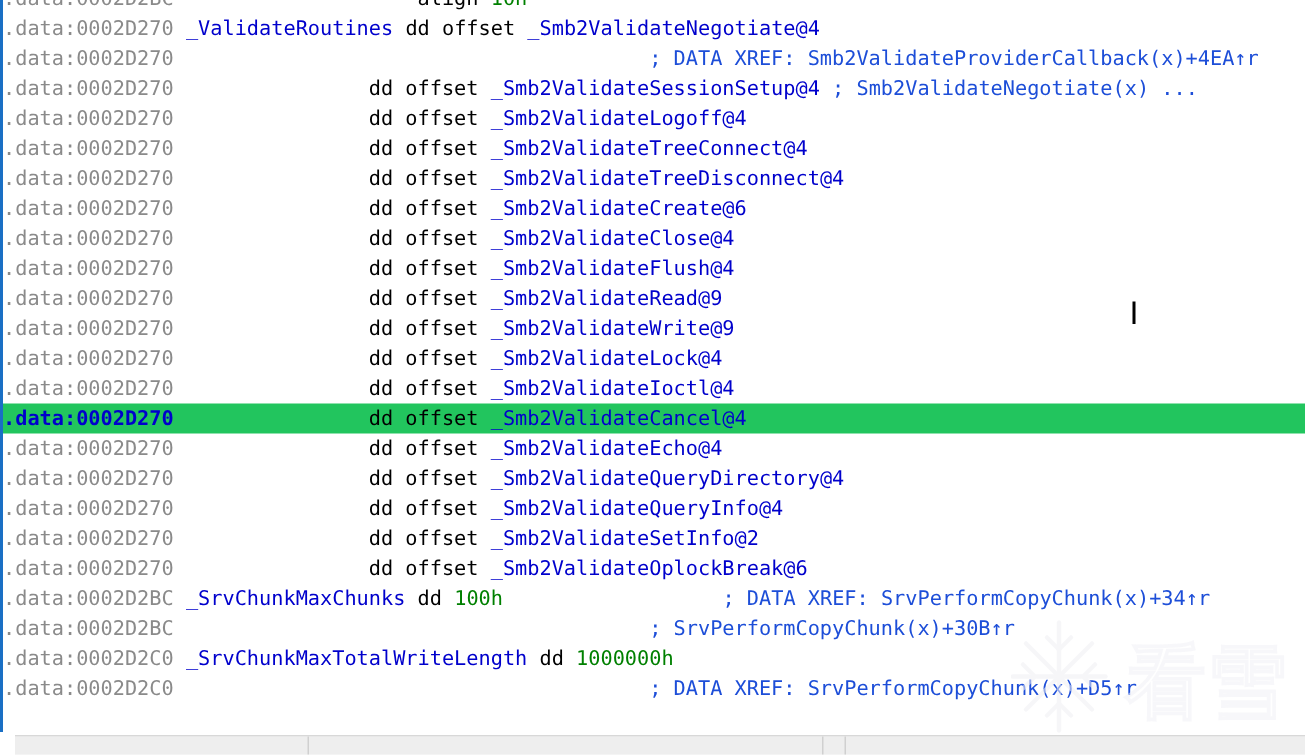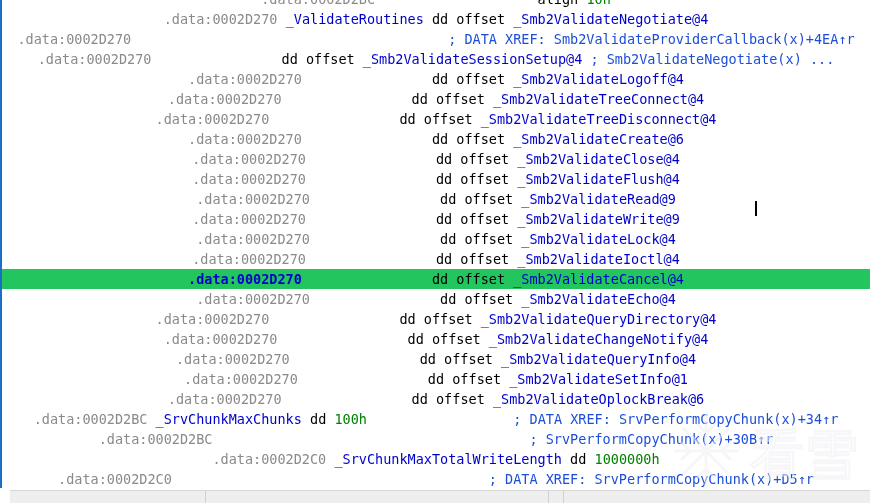--- a/index.html
+++ b/index.html
@@ -14,21 +14,20 @@
     overflow: hidden;
     font-family: "DejaVu Sans Mono", "Liberation Mono", monospace;
   }
 
   #ida-window {
     position: relative;
     width: 870px;
     height: 503px;
     background: #ffffff;
     box-sizing: border-box;
-    text-align: center;
   }
 
   
   #left-border {
     position: absolute;
     left: 0;
     top: 0;
     width: 2px;
     height: 490px;
     background: #1a6fc4;
@@ -155,23 +154,22 @@
         <div class="line"><span class="addr">.data:0002D270</span><span class="gap">                </span><span class="kw">dd offset</span><span class="plain"> </span><span class="name">_Smb2ValidateCreate@6</span></div>
         <div class="line"><span class="addr">.data:0002D270</span><span class="gap">                </span><span class="kw">dd offset</span><span class="plain"> </span><span class="name">_Smb2ValidateClose@4</span></div>
         <div class="line"><span class="addr">.data:0002D270</span><span class="gap">                </span><span class="kw">dd offset</span><span class="plain"> </span><span class="name">_Smb2ValidateFlush@4</span></div>
         <div class="line"><span class="addr">.data:0002D270</span><span class="gap">                </span><span class="kw">dd offset</span><span class="plain"> </span><span class="name">_Smb2ValidateRead@9</span></div>
         <div class="line"><span class="addr">.data:0002D270</span><span class="gap">                </span><span class="kw">dd offset</span><span class="plain"> </span><span class="name">_Smb2ValidateWrite@9</span></div>
         <div class="line"><span class="addr">.data:0002D270</span><span class="gap">                </span><span class="kw">dd offset</span><span class="plain"> </span><span class="name">_Smb2ValidateLock@4</span></div>
         <div class="line"><span class="addr">.data:0002D270</span><span class="gap">                </span><span class="kw">dd offset</span><span class="plain"> </span><span class="name">_Smb2ValidateIoctl@4</span></div>
         <div class="line highlight"><span class="addr">.data:0002D270</span><span class="gap">                </span><span class="kw">dd offset</span><span class="plain"> </span><span class="name">_Smb2ValidateCancel@4</span></div>
         <div class="line"><span class="addr">.data:0002D270</span><span class="gap">                </span><span class="kw">dd offset</span><span class="plain"> </span><span class="name">_Smb2ValidateEcho@4</span></div>
         <div class="line"><span class="addr">.data:0002D270</span><span class="gap">                </span><span class="kw">dd offset</span><span class="plain"> </span><span class="name">_Smb2ValidateQueryDirectory@4</span></div>
-        <div class="line"><span class="addr">.data:0002D270</span><span class="gap">                </span><span class="kw">dd offset</span><span class="plain"> </span><span class="name">_Smb2ValidateChangeNotify@4</span></div>
         <div class="line"><span class="addr">.data:0002D270</span><span class="gap">                </span><span class="kw">dd offset</span><span class="plain"> </span><span class="name">_Smb2ValidateQueryInfo@4</span></div>
-        <div class="line"><span class="addr">.data:0002D270</span><span class="gap">                </span><span class="kw">dd offset</span><span class="plain"> </span><span class="name">_Smb2ValidateSetInfo@1</span></div>
+        <div class="line"><span class="addr">.data:0002D270</span><span class="gap">                </span><span class="kw">dd offset</span><span class="plain"> </span><span class="name">_Smb2ValidateSetInfo@2</span></div>
         <div class="line"><span class="addr">.data:0002D270</span><span class="gap">                </span><span class="kw">dd offset</span><span class="plain"> </span><span class="name">_Smb2ValidateOplockBreak@6</span></div>
         <div class="line"><span class="addr">.data:0002D2BC</span><span class="plain"> </span><span class="name">_SrvChunkMaxChunks</span><span class="plain"> </span><span class="kw">dd</span><span class="plain"> </span><span class="num">100h</span><span class="gap">                  </span><span class="cmt">; DATA XREF: SrvPerformCopyChunk(x)+34↑r</span></div>
         <div class="line"><span class="addr">.data:0002D2BC</span><span class="gap">                                       </span><span class="cmt">; SrvPerformCopyChunk(x)+30B↑r</span></div>
         <div class="line"><span class="addr">.data:0002D2C0</span><span class="plain"> </span><span class="name">_SrvChunkMaxTotalWriteLength</span><span class="plain"> </span><span class="kw">dd</span><span class="plain"> </span><span class="num">1000000h</span></div>
         <div class="line"><span class="addr">.data:0002D2C0</span><span class="gap">                                       </span><span class="cmt">; DATA XREF: SrvPerformCopyChunk(x)+D5↑r</span></div>
       </div>
   </div>
 
   <div id="text-caret" style="left: 755px; top: 201px;"></div>
 

